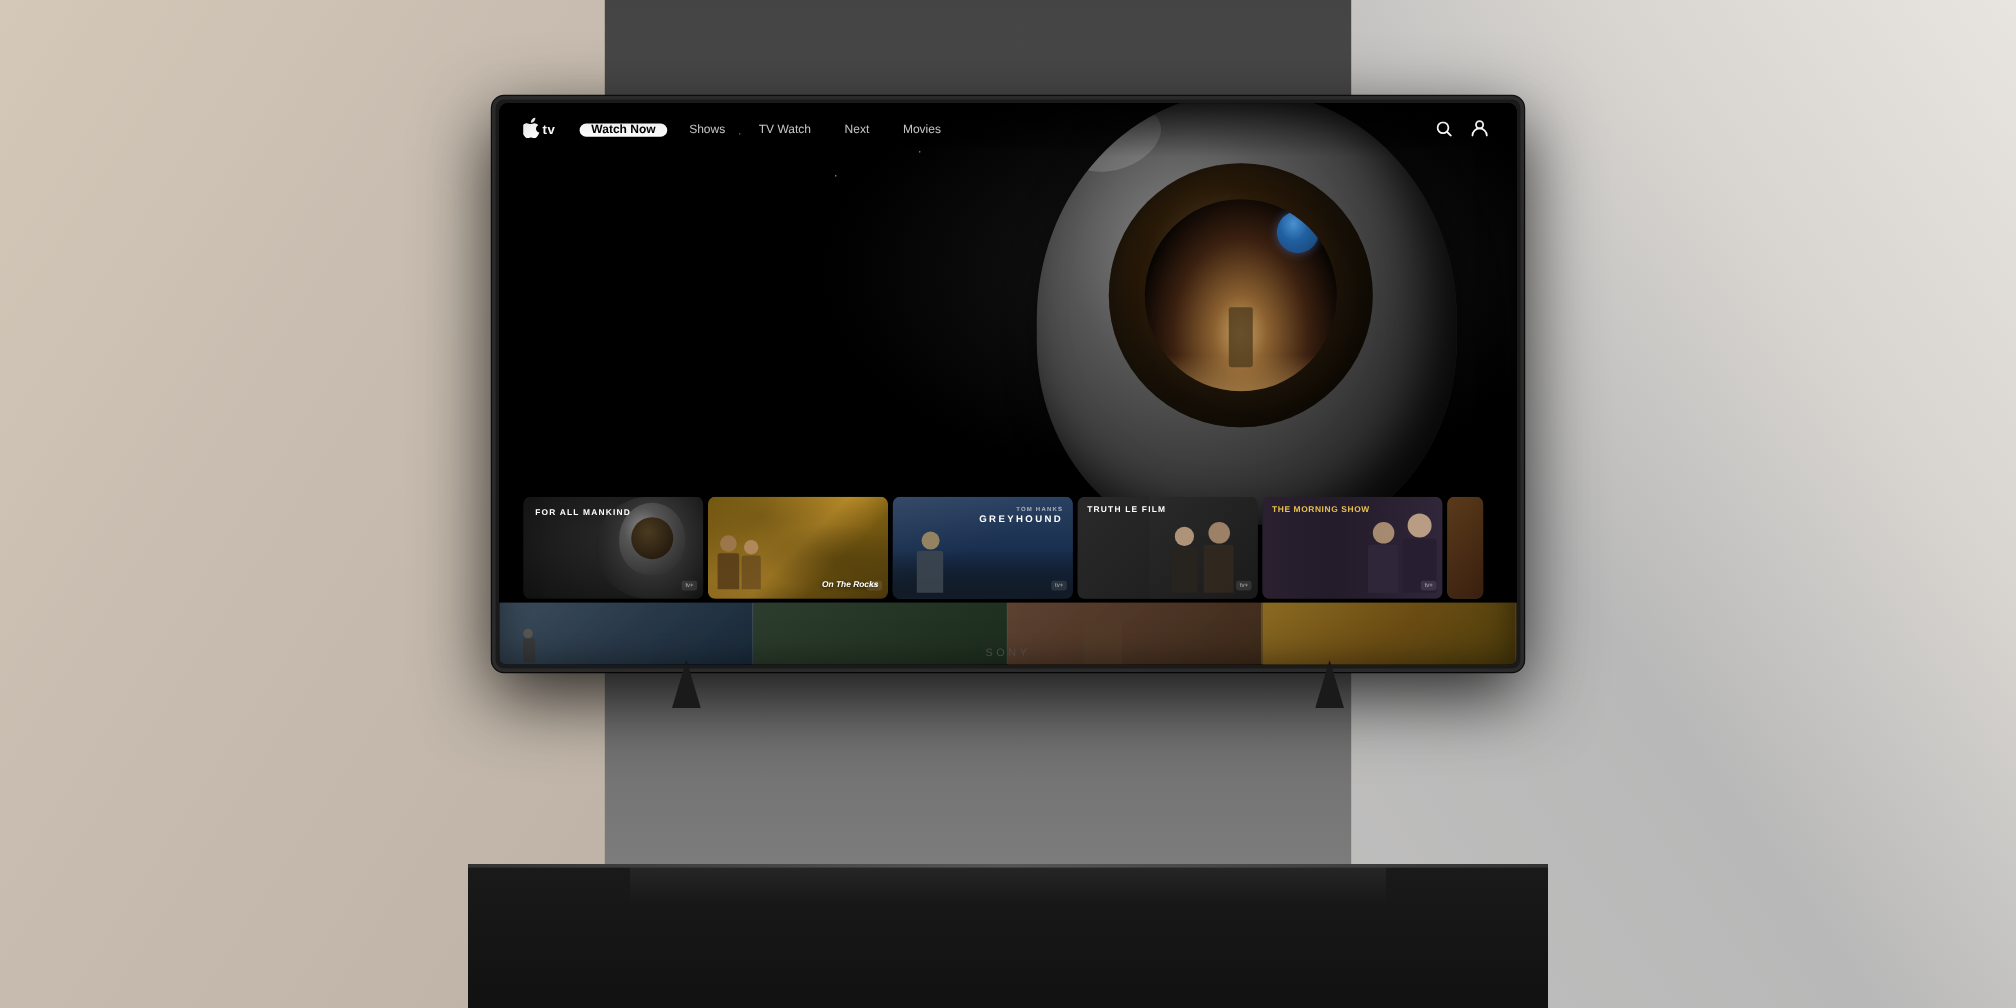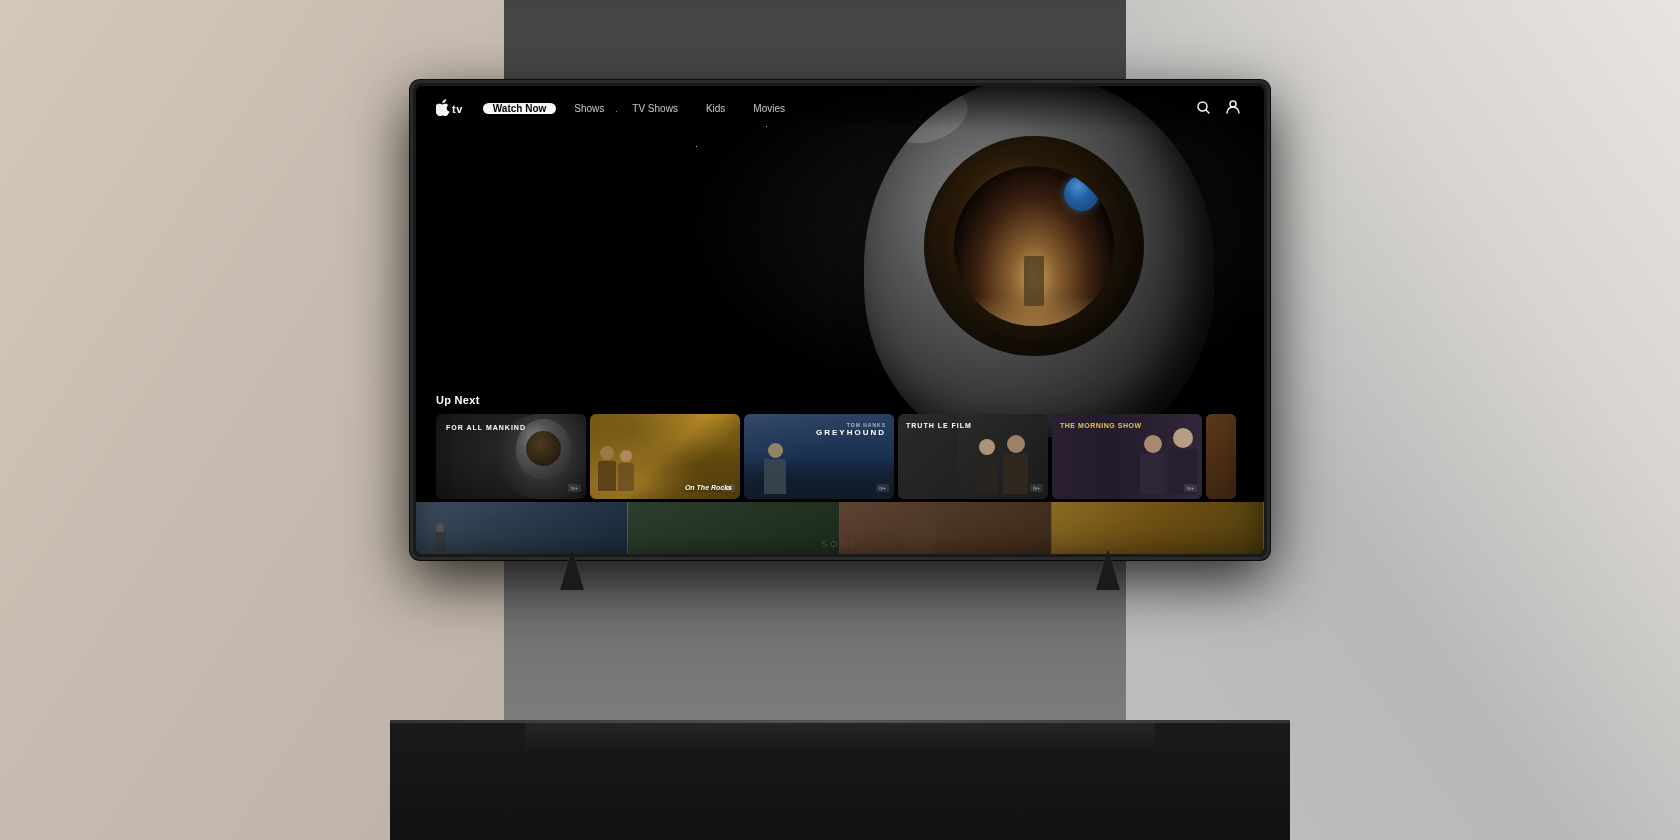--- a/index.html
+++ b/index.html
@@ -610,22 +610,22 @@
             <span class="apple-logo-icon">
               <svg class="apple-svg" viewBox="0 0 14 17" fill="white" xmlns="http://www.w3.org/2000/svg">
                 <path d="M13.5 12.5c-.4 1-.6 1.4-1.1 2.2-.7 1.1-1.7 2.5-3 2.5-1.1 0-1.4-.7-2.9-.7-1.5 0-1.8.7-3 .7-1.2 0-2.2-1.3-3-2.4-2-2.9-2.2-6.3-1-8.1.9-1.3 2.2-2 3.5-2 1.3 0 2.1.7 3.2.7 1 0 1.7-.7 3.2-.7 1.1 0 2.3.6 3.1 1.6-2.7 1.5-2.3 5.4.7 6.2zM9.3 2.8C9.9 2 10.3 1 10.1 0 9.1.1 8 .7 7.3 1.5c-.7.8-1.1 1.8-.9 2.7 1.1.1 2.2-.5 2.9-1.4z"></path>
               </svg>
             </span>
             <span class="tv-text">tv</span>
           </div>
 
           <div class="nav-item active">Watch Now</div>
           <div class="nav-item">Shows</div>
-          <div class="nav-item">TV Shows</div>
-          <div class="nav-item">Kids</div>
+          <div class="nav-item">TV Watch</div>
+          <div class="nav-item">Next</div>
           <div class="nav-item">Movies</div>
 
           <div class="nav-spacer"></div>
 
           <div class="nav-icon">
             <svg width="13" height="13" viewBox="0 0 13 13" fill="white" xmlns="http://www.w3.org/2000/svg">
               <circle cx="5.5" cy="5.5" r="4.5" stroke="white" stroke-width="1.5" fill="none"></circle>
               <line x1="9" y1="9" x2="12" y2="12" stroke="white" stroke-width="1.5" stroke-linecap="round"></line>
             </svg>
           </div>
@@ -635,21 +635,20 @@
               <circle cx="7" cy="4" r="3" stroke="white" stroke-width="1.5" fill="none"></circle>
               <path d="M1 13c0-3.3 2.7-6 6-6s6 2.7 6 6" stroke="white" stroke-width="1.5" fill="none" stroke-linecap="round"></path>
             </svg>
           </div>
         </div>
 
         <div style="position:absolute;left:22px;bottom:145px;z-index:50;">
         </div>
 
         <div class="up-next-section">
-          <div class="up-next-label">Up Next</div>
 
           <div class="cards-row">
 
             <div class="card card-1">
               <div class="card-1-bg"></div>
               <div class="card-1-astronaut">
 
                 <div style="position:absolute;top:5px;right:10px;width:60px;height:70px;">
                   <div style="width:55px;height:60px;border-radius:50% 50% 45% 45%;background:radial-gradient(ellipse at 35% 35%,#888 0%,#555 30%,#222 100%);position:absolute;top:0;left:0;">
                     <div style="position:absolute;top:12px;left:10px;width:35px;height:35px;border-radius:50%;background:radial-gradient(ellipse at 40% 35%,#4a3a20 0%,#1a1208 100%);"></div>

